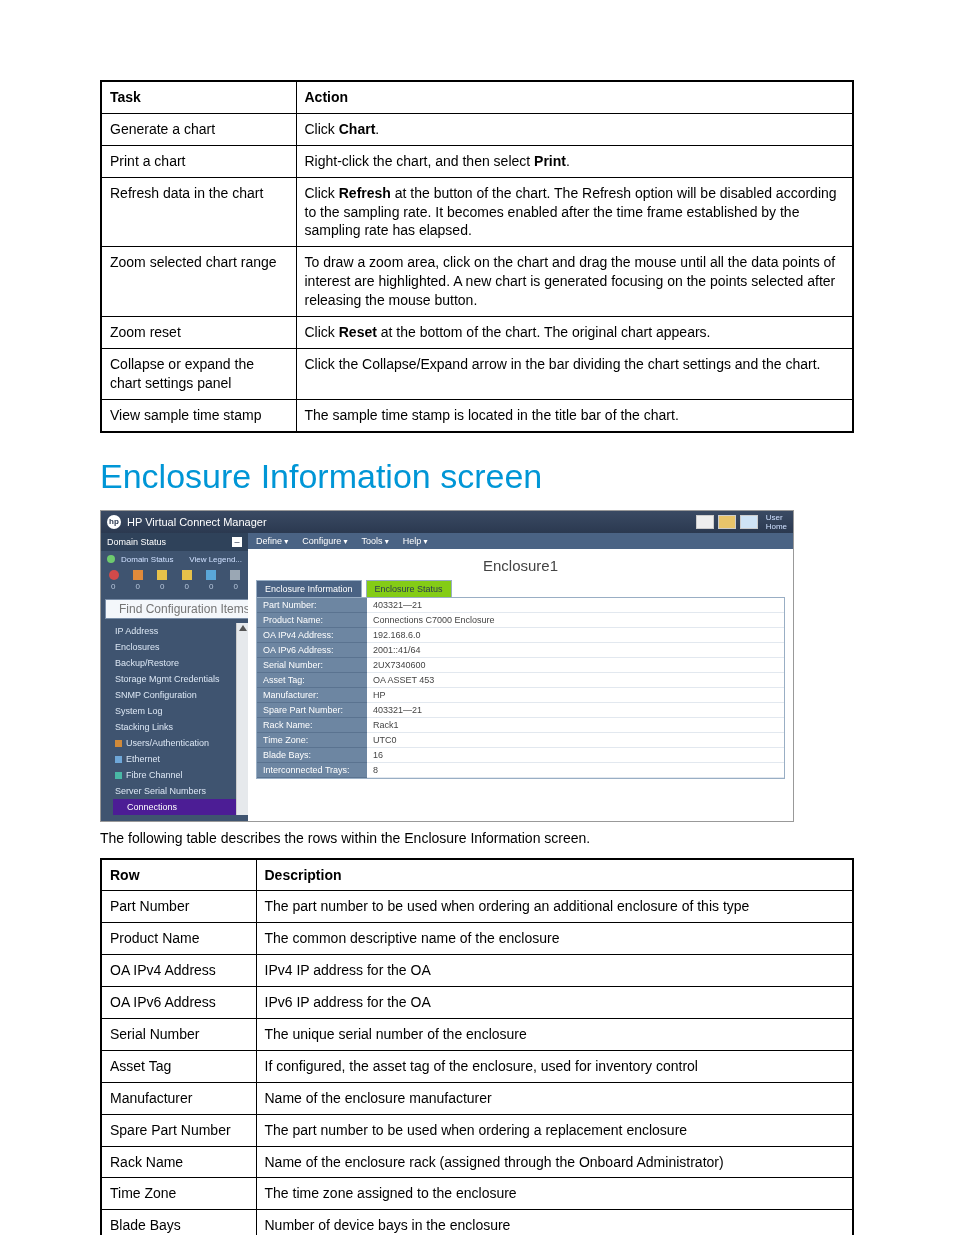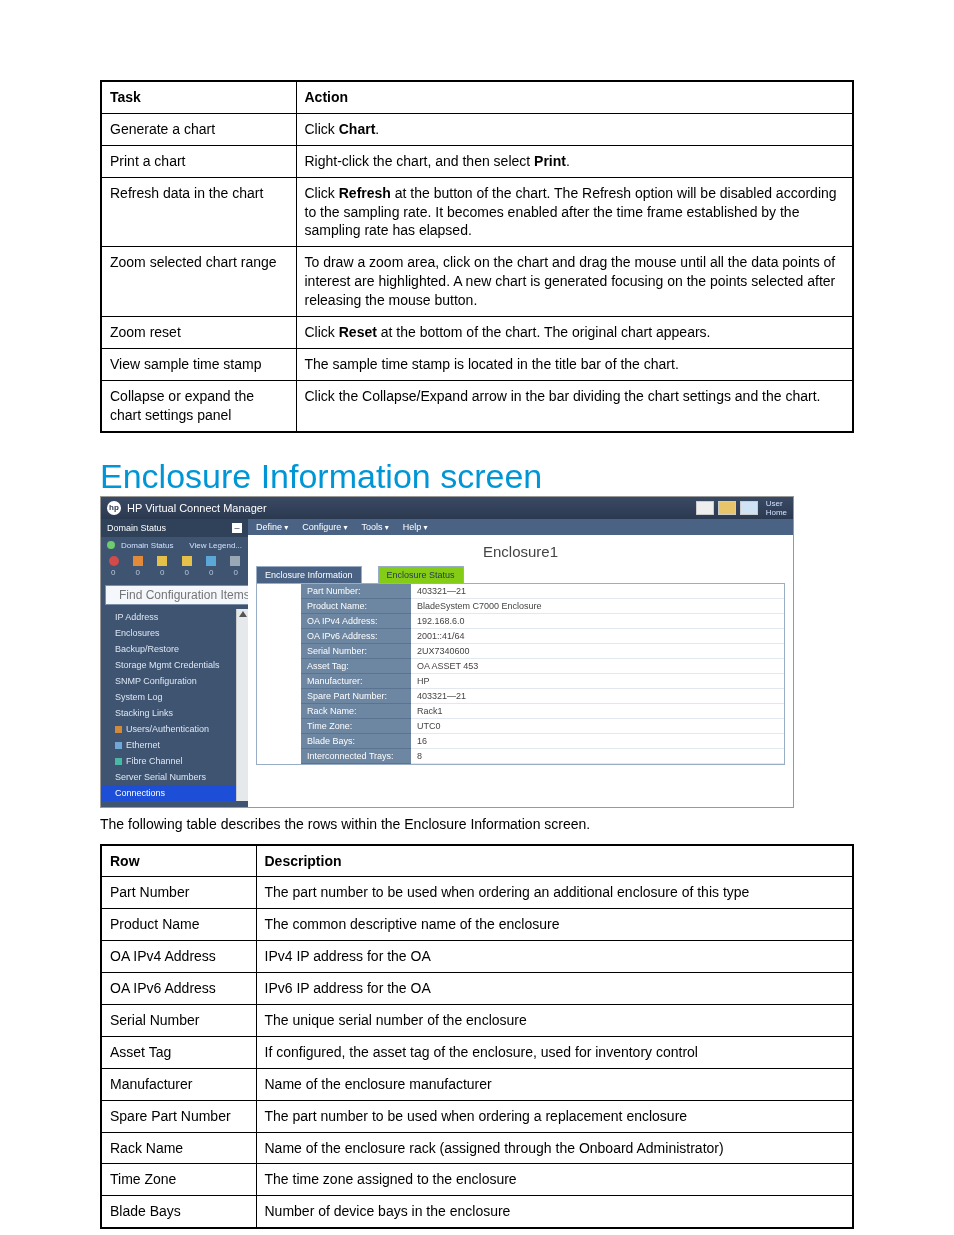--- a/index.html
+++ b/index.html
@@ -29,21 +29,21 @@
     line-height: 1.35;
   }
   table.doc-table th {
     font-weight: bold;
     background: #fff;
   }
   h1.section-heading {
     font-weight: 300;
     font-size: 34px;
     color: #0096d6;
-    margin: 10px 0 0 0;
+    margin: 10px 0 14px 0;
   }
   .intro-text {
     font-size: 14px;
     margin: 8px 0 12px 0;
   }
 
   
   .vcm {
     border: 1px solid #999;
     width: 694px;
@@ -101,36 +101,36 @@
     width:14px;background:#6ea7d8;border:1px solid #4d7fad;margin-left:2px;
   }
   .vcm-side .nav-item{
     padding:3px 6px 3px 14px;font-size:9px;color:#dce7f4;cursor:default;
   }
   .vcm-side .nav-item.sq::before{
     content:"";display:inline-block;width:7px;height:7px;background:#d08a3a;margin-right:4px;vertical-align:middle;
   }
   .vcm-side .nav-item.sq-blue::before{background:#6ea7d8;}
   .vcm-side .nav-item.sq-teal::before{background:#49b8a5;}
-  .vcm-side .nav-item.sel{background:#1d4ed8;color:#fff;}
+  .vcm-side .nav-item.sel{background:#4c1d95;color:#fff;margin-left:12px;}
   .vcm-main{flex:1;background:#fff;}
   .vcm-title{font-size:15px;color:#444;padding:8px 10px 6px 10px;text-align:center;}
-  .vcm-tabs{display:flex;gap:16px;padding:0 8px;}
+  .vcm-tabs{display:flex;gap:4px;padding:0 8px;}
   .vcm-tab{
     background:#84cc16;color:#2b3950;font-size:9px;padding:3px 8px;border:1px solid #99aec4;border-bottom:none;
   }
   .vcm-tab.active{background:#4a6384;color:#fff;}
   .vcm-info{
     margin:0 8px;border:1px solid #99aec4;background:#fff;
   }
   .vcm-info .row{
     display:flex;font-size:9px;
   }
   .vcm-info .lab{
-    width:110px;background:#6d86a2;color:#fff;padding:2px 6px;border-bottom:1px solid #5a7390;margin-left:44px;
+    width:110px;background:#6d86a2;color:#fff;padding:2px 6px;border-bottom:1px solid #5a7390;
   }
   .vcm-info .val{
     flex:1;color:#444;padding:2px 6px;border-bottom:1px solid #e2e8ef;
   }
   .scroll-gutter{width:12px;background:#e6e9ec;border-left:1px solid #ccc;}
   .tri-up{width:0;height:0;border-left:4px solid transparent;border-right:4px solid transparent;border-bottom:6px solid #555;margin:2px auto;}
 </style>
 </head>
 <body>
 
@@ -158,26 +158,26 @@
         </tr>
         <tr>
           <td>Zoom selected chart range</td>
           <td>To draw a zoom area, click on the chart and drag the mouse until all the data points of interest are highlighted. A new chart is generated focusing on the points selected after releasing the mouse button.</td>
         </tr>
         <tr>
           <td>Zoom reset</td>
           <td>Click <b>Reset</b> at the bottom of the chart. The original chart appears.</td>
         </tr>
         <tr>
+          <td>Collapse or expand the chart settings panel</td>
+          <td>Click the Collapse/Expand arrow in the bar dividing the chart settings and the chart.</td>
+        </tr>
+        <tr>
           <td>View sample time stamp</td>
           <td>The sample time stamp is located in the title bar of the chart.</td>
-        </tr>
-        <tr>
-          <td>Collapse or expand the chart settings panel</td>
-          <td>Click the Collapse/Expand arrow in the bar dividing the chart settings and the chart.</td>
         </tr>
       </tbody>
   </table>
 
   <h1 class="section-heading">Enclosure Information screen</h1>
 
   <div class="vcm">
     <div class="vcm-header">
       <span class="hp-logo">hp</span>
       <span>HP Virtual Connect Manager</span>
@@ -255,21 +255,21 @@
             <div class="vcm-tab active">Enclosure Information</div>
             <div class="vcm-tab">Enclosure Status</div>
           </div>
         <div class="vcm-info" id="vcminfo">
             <div class="row">
               <div class="lab">Part Number:</div>
               <div class="val">403321—21</div>
             </div>
             <div class="row">
               <div class="lab">Product Name:</div>
-              <div class="val">BladeSystem C7000 Enclosure</div>
+              <div class="val">Connections C7000 Enclosure</div>
             </div>
             <div class="row">
               <div class="lab">OA IPv4 Address:</div>
               <div class="val">192.168.6.0</div>
             </div>
             <div class="row">
               <div class="lab">OA IPv6 Address:</div>
               <div class="val">2001::41/64</div>
             </div>
             <div class="row">

